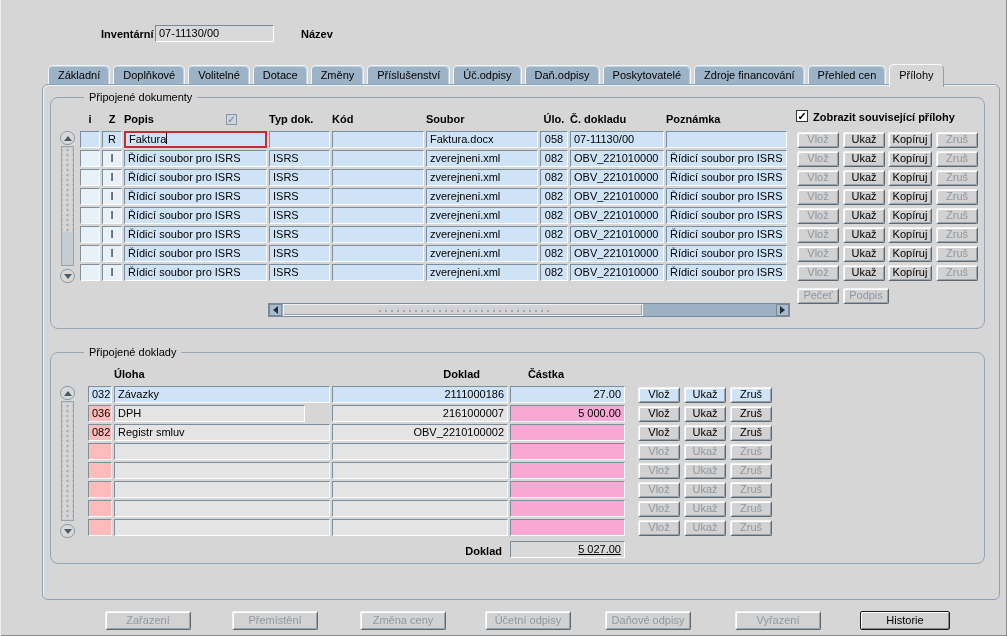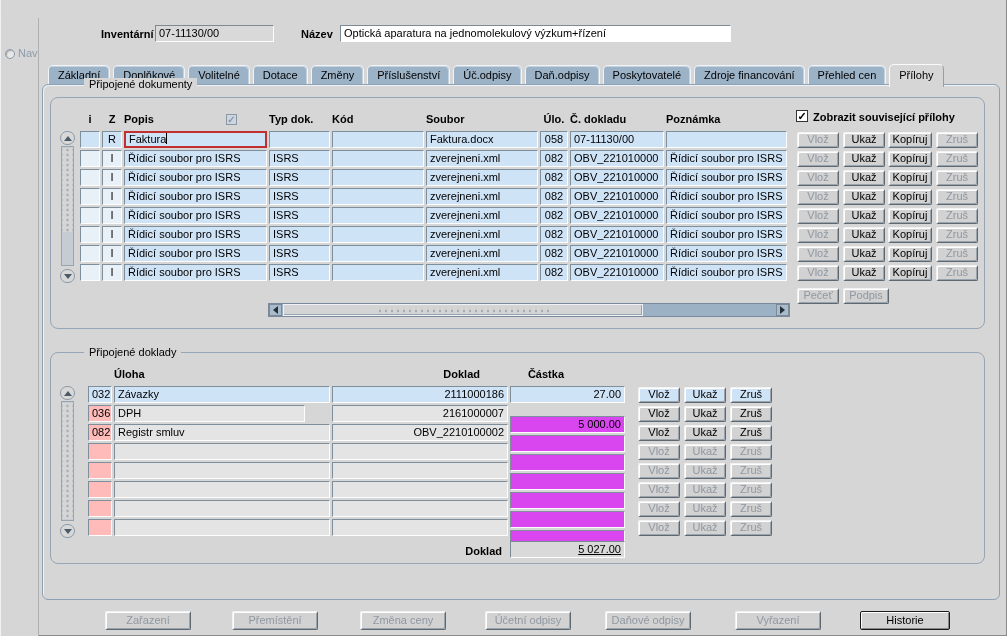--- a/index.html
+++ b/index.html
@@ -50,21 +50,21 @@
   .hdr.c { text-align:center; } .hdr.r { text-align:right; }
 
   .cell { position:absolute; height:17px; font-size:11px; padding:1px 3px 0; background:#cfe3f7; color:#000;
           border-top:1px solid #7e8e9a; border-left:1px solid #7e8e9a;
           border-bottom:1px solid #fdfdfd; border-right:1px solid #fdfdfd;
           white-space:nowrap; overflow:hidden; }
   .cell.center { text-align:center; } .cell.right { text-align:right; }
   .cell.lite { background:#e8f0f8; }
   .cell.pink { background:#ffbaba; }
   .cell.gcell { background:#e4e4e4; }
-  .cell.white { background:#d946ef;margin-top:11px; }
+  .cell.white { background:#f9a8d4; }
   .cell.focus { border:2px solid #c03030; padding-top:0; }
   .caret { display:inline-block; width:1px; height:11px; background:#000; vertical-align:-1px; }
 
   .btn { position:absolute; height:16px; font-size:11px; line-height:13px; text-align:center; color:#000;
          background:#d2d2d2; border:1px solid; border-color:#f2f2f2 #5e6870 #5e6870 #f2f2f2;
          box-shadow: inset 1px 1px 0 #fff, inset -1px -1px 0 #9aa4ae; border-radius:2px; white-space:nowrap; }
   .btn.dis { color:#9098a2; }
   .btn.blue { background:#cfe3f7; }
   .btn.bbtn { height:19px; line-height:16px; }
   .btn.strong { border-color:#1a1a1a; box-shadow: inset 1px 1px 0 #fff, inset -1px -1px 0 #888; }
@@ -91,49 +91,44 @@
   .hthumb { position:absolute; left:14px; top:0; width:360px; height:12px; background:#d4d4d4;
             border:1px solid #eef2f6; box-shadow: inset -1px -1px 0 #98a4ae; }
   .hthumb-dots { position:absolute; left:95px; top:2px; width:170px; height:8px; }
 </style>
 </head>
 <body>
 
 <div id="window">
 
 
-  <div class="sidebar">
-    <div class="radio"></div>
-    <div class="nav-label">Nav</div>
-  </div>
 
   <div class="lbl" style="left:65px; top:28px;margin-left:36px;">Inventární číslo</div>
   <div class="field gray" style="left:155px; top:25px; width:119px;">07-11130/00</div>
   <div class="lbl" style="left:301px; top:28px;">Název</div>
-  <div class="field" style="left:340px; top:25px; width:391px;">Optická aparatura na jednomolekulový výzkum+řízení</div>
 
   <div id="tabs">
       <div class="tab">Základní</div>
       <div class="tab">Doplňkové</div>
       <div class="tab">Volitelné</div>
       <div class="tab">Dotace</div>
       <div class="tab">Změny</div>
       <div class="tab">Příslušenství</div>
       <div class="tab">Úč.odpisy</div>
       <div class="tab">Daň.odpisy</div>
       <div class="tab">Poskytovatelé</div>
       <div class="tab">Zdroje financování</div>
       <div class="tab">Přehled cen</div>
       <div class="tab active">Přílohy</div>
     </div>
 
   <div class="panel"></div>
 
   <div class="group" style="left:50px; top:97px; width:935px; height:232px;"></div>
-  <div class="group-label" style="left:84px; top:78px;">Připojené dokumenty</div>
+  <div class="group-label" style="left:84px; top:91px;">Připojené dokumenty</div>
 
   <div id="doc-headers">
       <div class="hdr c" style="left: 80px; top: 113px; width: 20px; text-align: center;">i</div>
       <div class="hdr c" style="left: 102px; top: 113px; width: 20px; text-align: center;">Z</div>
       <div class="hdr" style="left: 124px; top: 113px; width: 143px;">Popis</div>
       <div class="hdr" style="left: 269px; top: 113px; width: 61px;">Typ dok.</div>
       <div class="hdr" style="left: 332px; top: 113px; width: 92px;">Kód</div>
       <div class="hdr" style="left: 426px; top: 113px; width: 112px;">Soubor</div>
       <div class="hdr c" style="left: 540px; top: 113px; width: 28px; ">Úlo.</div>
       <div class="hdr" style="left: 570px; top: 113px; width: 94px;">Č. dokladu</div>

